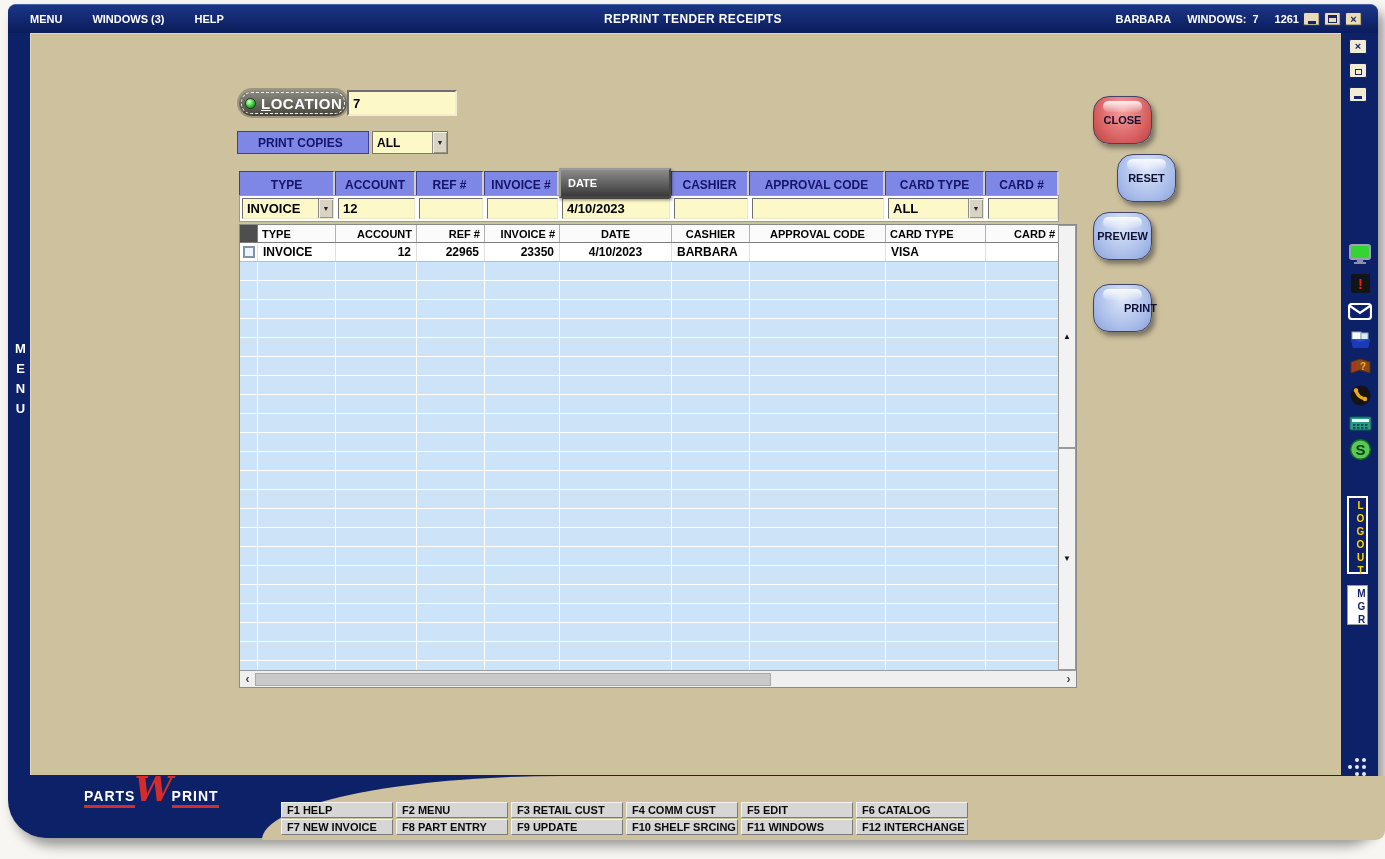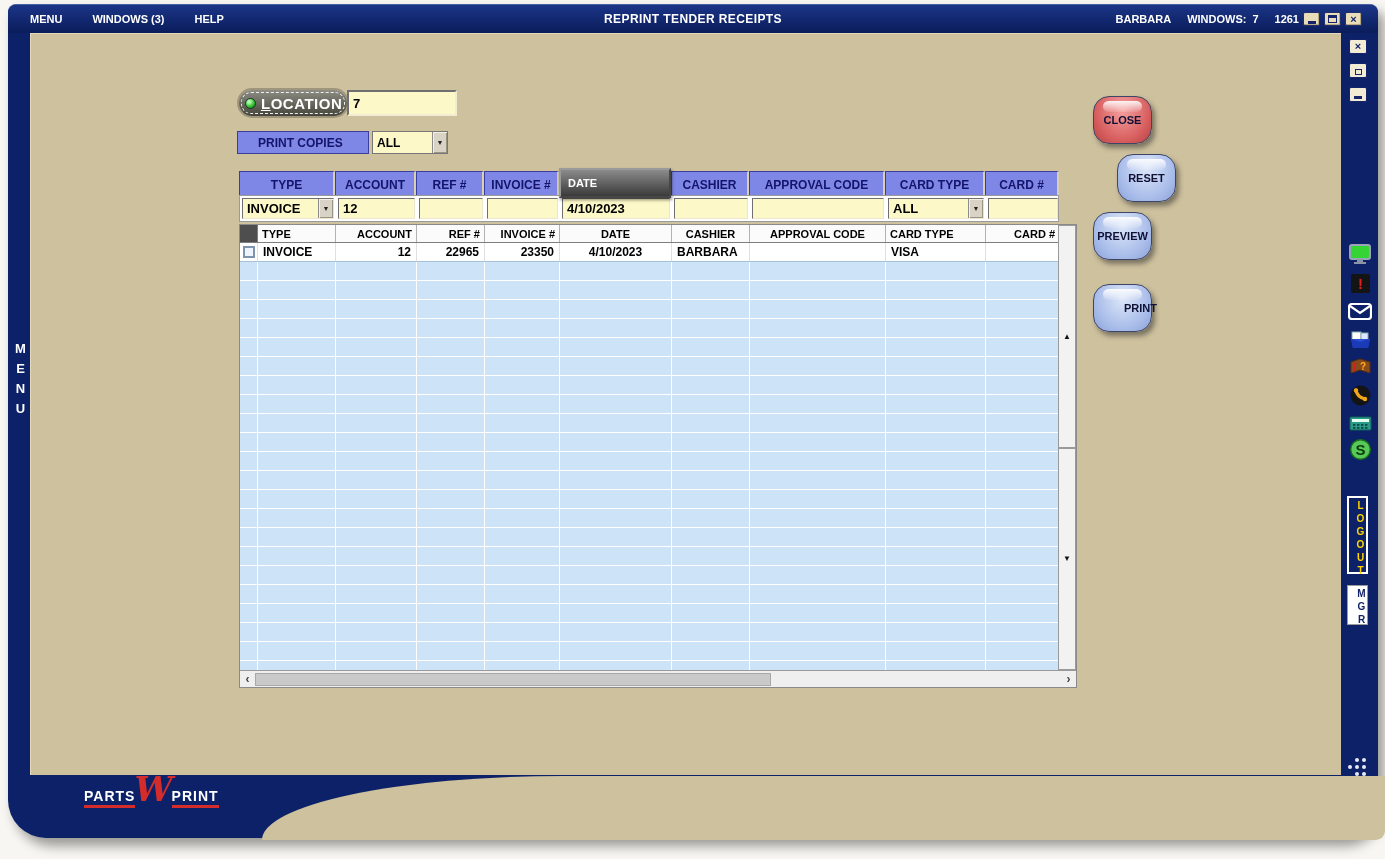--- a/index.html
+++ b/index.html
@@ -652,13 +652,29 @@
   </div>
 
   <div class="tan-curve"></div>
 
   <div class="logo">
     <span class="lp">PARTS</span>
     <span class="lw">W</span>
     <span class="la">PRINT</span>
   </div>
 
+  <div class="fkrow fk1">
+    <div class="fkey">F1 HELP</div>
+    <div class="fkey">F2 MENU</div>
+    <div class="fkey">F3 RETAIL CUST</div>
+    <div class="fkey">F4 COMM CUST</div>
+    <div class="fkey">F5 EDIT</div>
+    <div class="fkey">F6 CATALOG</div>
+  </div>
+  <div class="fkrow fk2">
+    <div class="fkey">F7 NEW INVOICE</div>
+    <div class="fkey">F8 PART ENTRY</div>
+    <div class="fkey">F9 UPDATE</div>
+    <div class="fkey">F10 SHELF SRCING</div>
+    <div class="fkey">F11 WINDOWS</div>
+    <div class="fkey">F12 INTERCHANGE</div>
+  </div>
 </div>
 
 </body></html>

